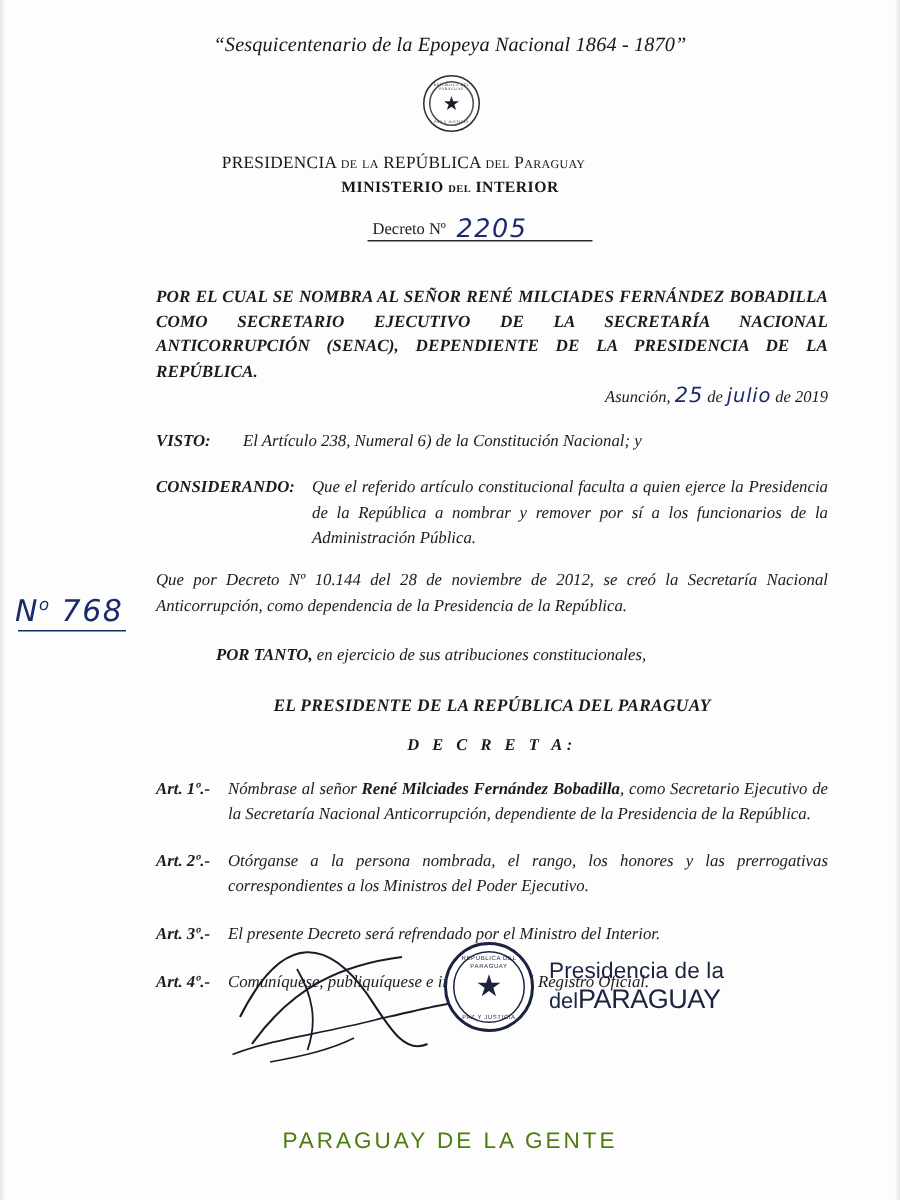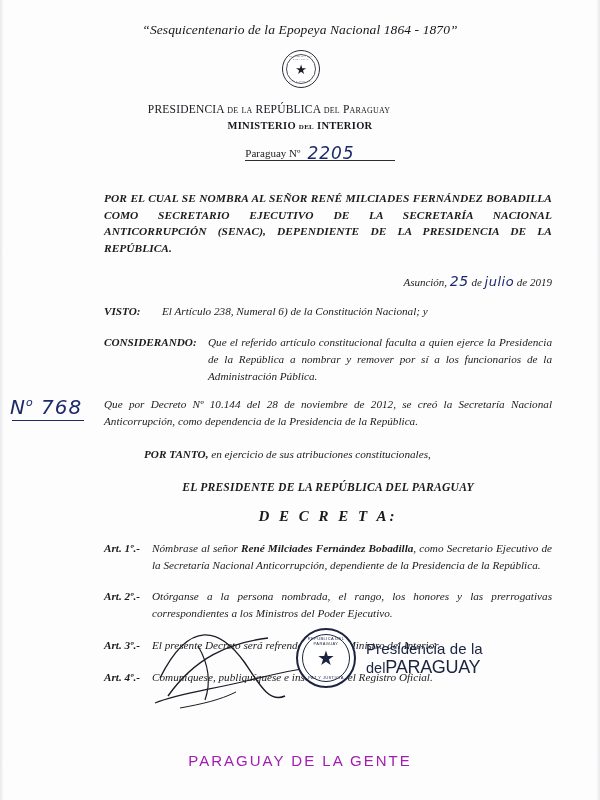--- a/index.html
+++ b/index.html
@@ -140,21 +140,21 @@
   .title-block {
     font-weight: bold;
     font-style: italic;
     font-size: 11.4px;
     line-height: 1.45;
     text-align: justify;
     letter-spacing: 0.05px;
   }
 
   .place-date {
-    margin-top: 17px;
+    margin-top: 0;
     text-align: right;
     font-size: 11px;
     font-style: italic;
   }
   .hw {
     font-family: "DejaVu Sans", sans-serif;
     font-style: italic;
     font-size: 14px;
     color: #1c2a6b;
     letter-spacing: 0.5px;
@@ -205,21 +205,21 @@
     font-style: italic;
     font-size: 11.6px;
     letter-spacing: 0.2px;
   }
 
   .decreta {
     margin-top: 14px;
     text-align: center;
     font-weight: bold;
     font-style: italic;
-    font-size: 15px;
+    font-size: 11px;
     letter-spacing: 3px;
   }
 
   .article {
     display: flex;
     margin-top: 15px;
     font-size: 11.2px;
     line-height: 1.5;
   }
   .article .anum {
@@ -311,21 +311,21 @@
     pointer-events: none;
   }
 
   .watermark {
     position: absolute;
     left: 0; top: 752px; width: 600px;
     text-align: center;
     font-family: "Liberation Sans", sans-serif;
     font-size: 15px;
     letter-spacing: 2px;
-    color: #a21caf;
+    color: #4d7c0f;
   }
 
   .edge-shadow {
     position: absolute;
     left: 0; top: 0; width: 4px; height: 800px;
     background: linear-gradient(to right, #e8e8ea, #ffffff);
   }
   .edge-shadow.right { left: 596px; background: linear-gradient(to left, #e8e8ea, #ffffff); }
 </style>
 </head>
@@ -343,21 +343,21 @@
     <div class="ring2"></div>
     <div class="arc-top">REPÚBLICA DEL PARAGUAY</div>
     <div class="star">★</div>
     <div class="arc-bot">PAZ Y JUSTICIA</div>
   </div>
 
   <div class="institution">PRESIDENCIA de la REPÚBLICA del Paraguay</div>
   <div class="ministry">MINISTERIO del INTERIOR</div>
 
   <div class="decree-line">
-    <span class="lbl">Paraguay Nº</span><span class="decree-num">2205</span>
+    <span class="lbl">Decreto Nº</span><span class="decree-num">2205</span>
   </div>
   <div class="decree-rule"></div>
 
   <div class="margin-num">
     N<sup style="font-size:11px">o</sup> <span>768</span>
     <span class="rule"></span>
   </div>
 
   <div class="col">
 

